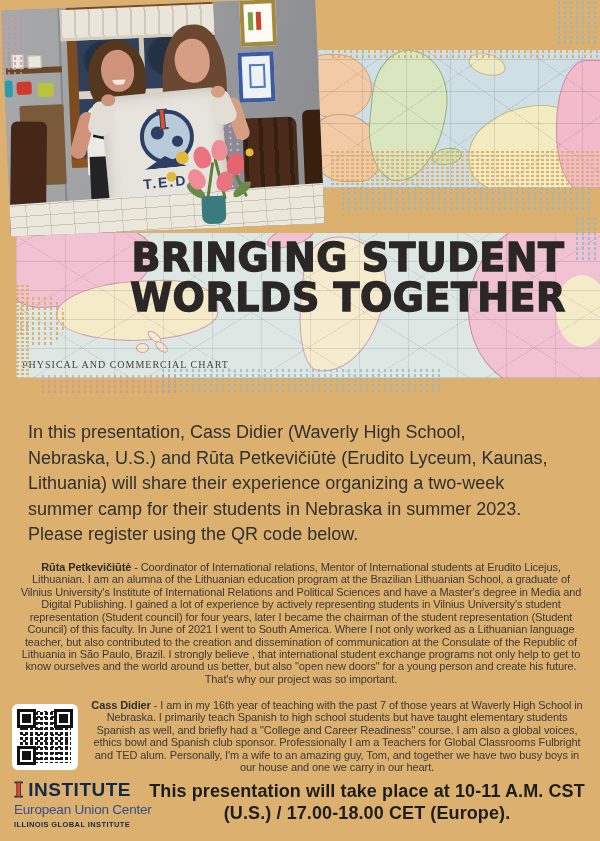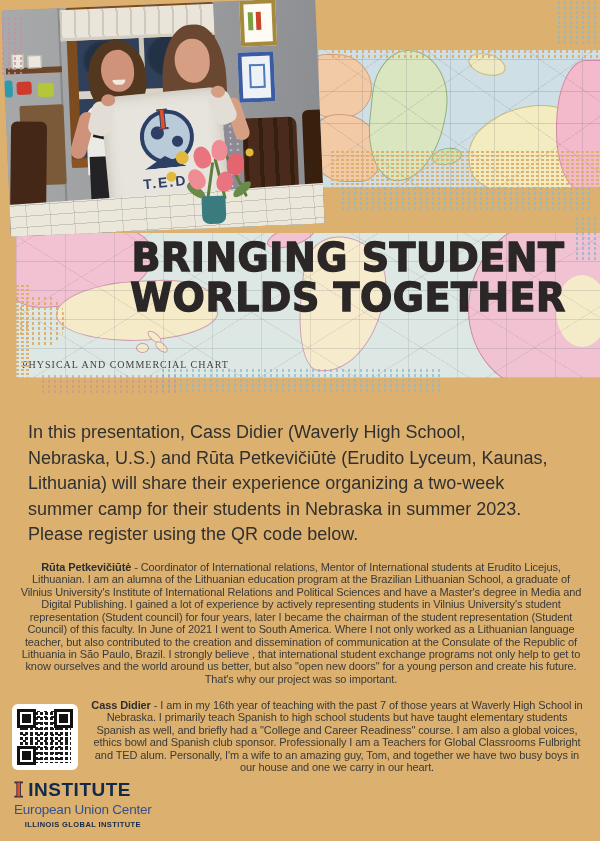--- a/index.html
+++ b/index.html
@@ -142,21 +142,21 @@
   .finder{position:absolute;width:13px;height:13px;border:3px solid #111;background:#fff;}
   .finder::after{content:"";position:absolute;inset:2px;background:#111;}
   .f-tl{left:0;top:0;} .f-tr{right:0;top:0;} .f-bl{left:0;bottom:0;}
 
   
   .logo{left:14px;top:779px;z-index:5;}
   .logo-row{display:flex;align-items:center;gap:5px;}
   .logo-i{font-family:"Liberation Serif",serif;font-weight:bold;font-size:24px;line-height:.9;color:#e84a27;-webkit-text-stroke:.8px #13294b;}
   .logo-name{font-weight:bold;font-size:19px;color:#13294b;letter-spacing:.5px;}
   .logo-center{font-size:13.5px;color:#33518e;margin-top:1px;letter-spacing:-.2px;}
-  .logo-inst{font-weight:bold;font-size:7.5px;color:#13294b;letter-spacing:.4px;margin-top:3px;text-align:center;}
+  .logo-inst{font-weight:bold;font-size:7.5px;color:#13294b;letter-spacing:.4px;margin-top:3px;}
   .schedule{left:146px;top:780px;width:442px;text-align:center;font-weight:bold;font-size:18px;
             line-height:1.23;color:#1d1d1d;letter-spacing:.1px;z-index:5;}
 
   
   .speck{background-image:radial-gradient(circle,var(--c) 1.1px,transparent 1.45px);background-size:6px 5px;z-index:4;}
   .sp1{left:0;top:284px;width:30px;height:104px;--c:#dcb06e;background-size:5px 4px;}
   .sp2{left:18px;top:296px;width:46px;height:50px;--c:#dcb06e;border-radius:40%;}
   .sp3{left:330px;top:44px;width:270px;height:16px;--c:#dcb06e;}
   .sp4{left:330px;top:150px;width:270px;height:40px;--c:#dcb06e;background-size:5px 4px;}
   .sp5{left:340px;top:186px;width:250px;height:26px;--c:#8fb7c9;opacity:.8;}
@@ -295,20 +295,21 @@
 
   <div class="abs logo">
     <div class="logo-row">
       <span class="logo-i">I</span>
       <span class="logo-name">INSTITUTE</span>
     </div>
     <div class="logo-center">European Union Center</div>
     <div class="logo-inst">ILLINOIS GLOBAL INSTITUTE</div>
   </div>
 
+  <div class="abs schedule">This presentation will take place at 10-11 A.M. CST (U.S.) / 17.00-18.00 CET (Europe).</div>
 
   <div class="abs speck sp1"></div>
   <div class="abs speck sp2"></div>
   <div class="abs speck sp3"></div>
   <div class="abs speck sp4"></div>
   <div class="abs speck sp5"></div>
   <div class="abs speck sp6"></div>
   <div class="abs speck sp7"></div>
   <div class="abs speck sp8"></div>
   <div class="abs speck sp9"></div>

